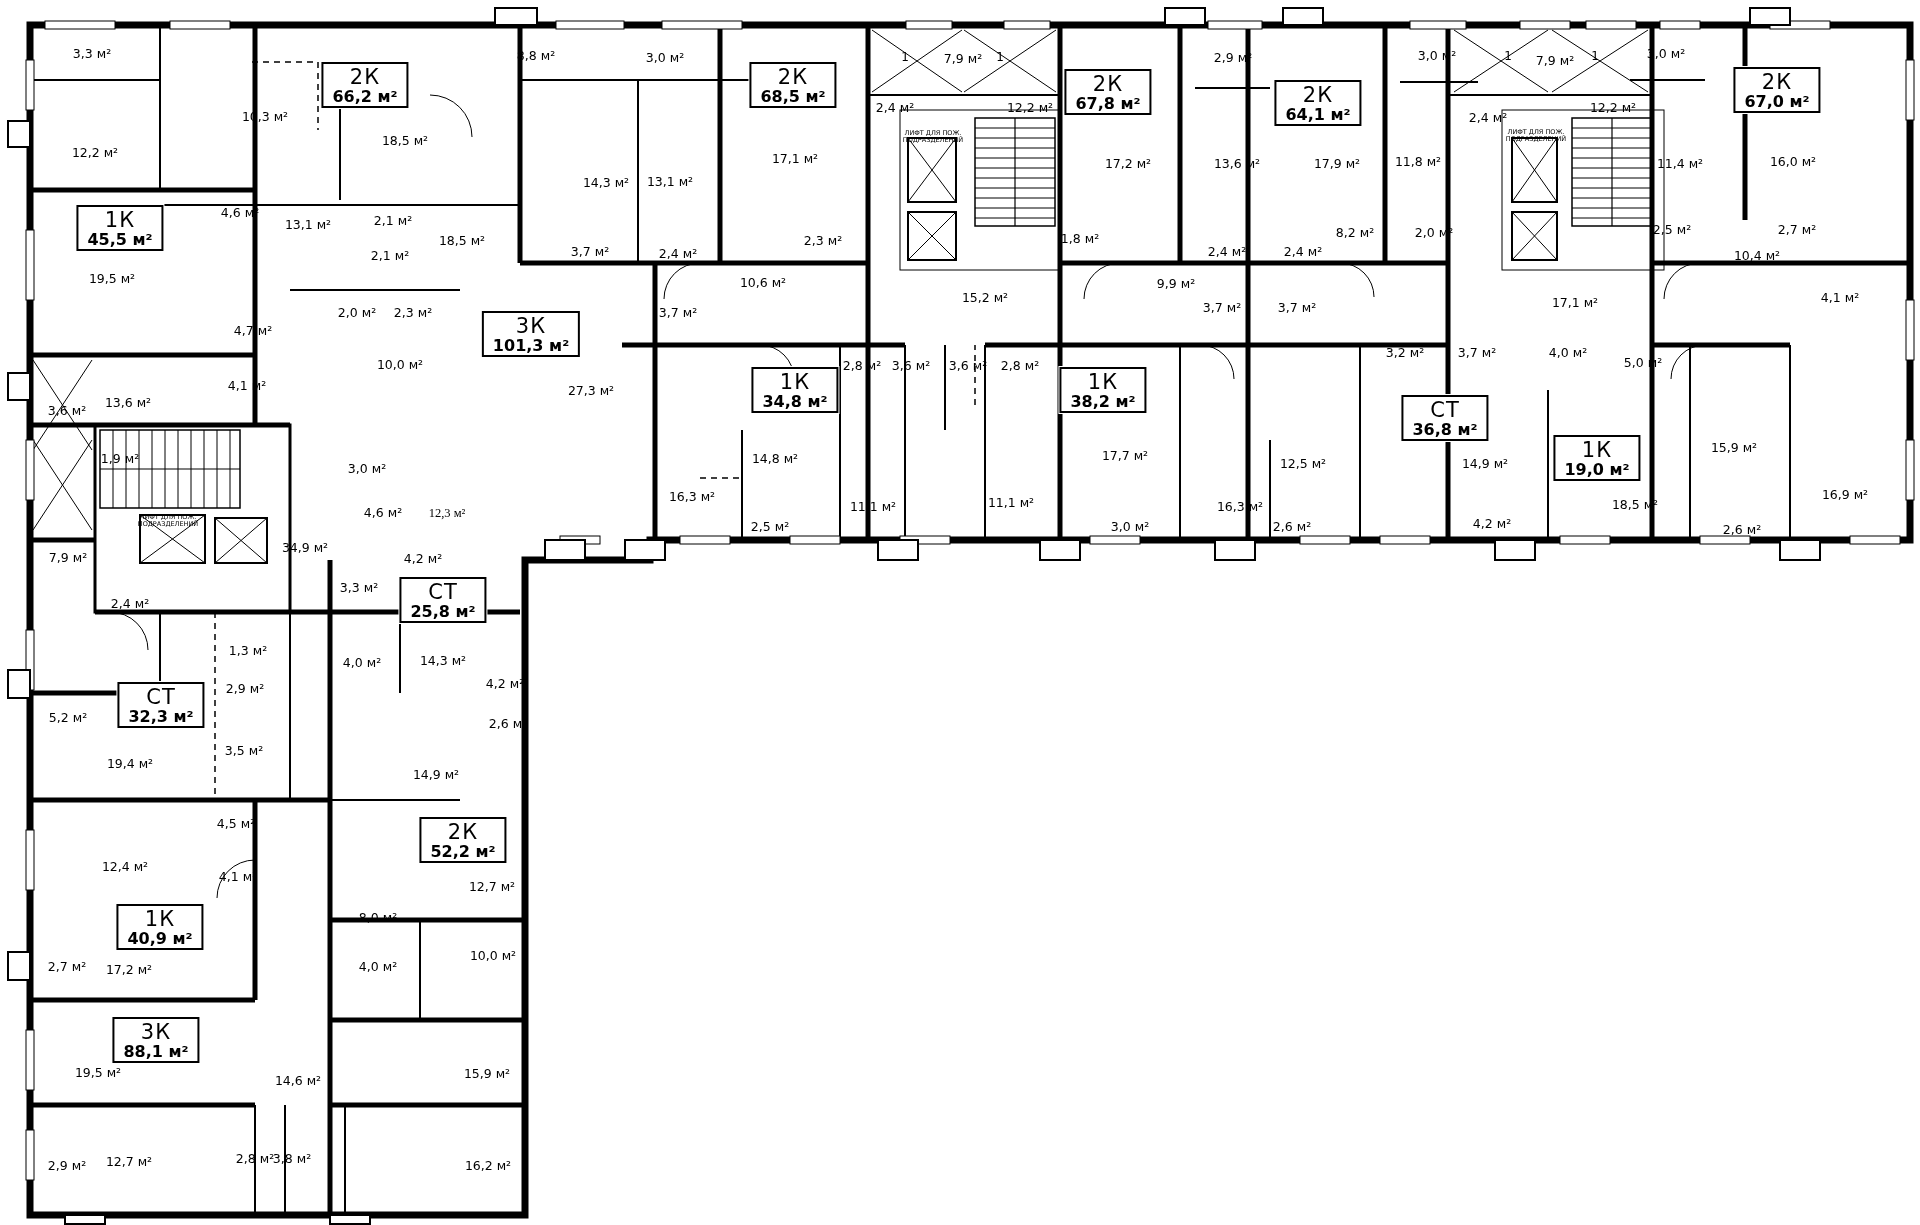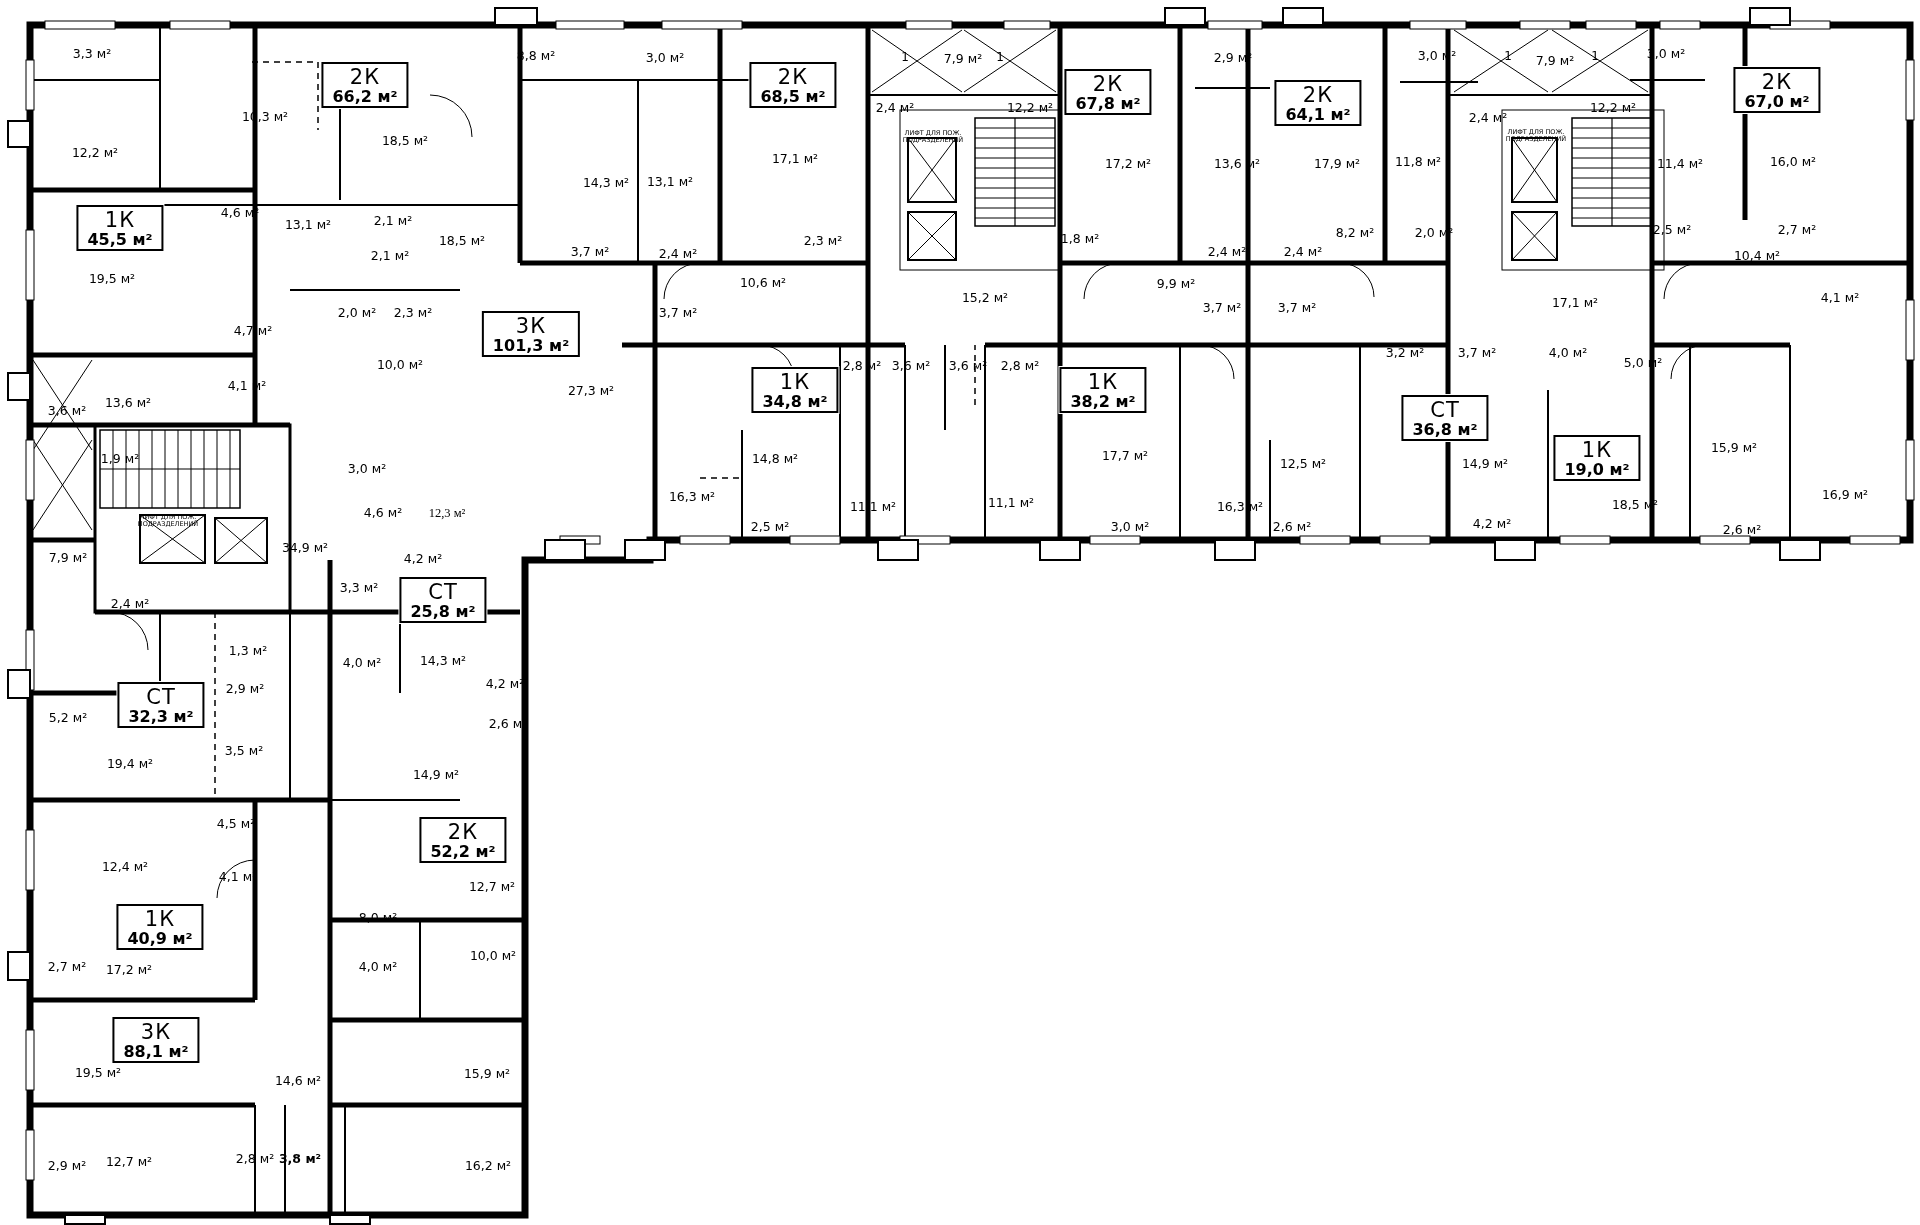--- a/index.html
+++ b/index.html
@@ -322,21 +322,21 @@
       <div class="room" style="left: 378px; top: 917px;">8,0 м²</div>
       <div class="room" style="left: 378px; top: 966px;">4,0 м²</div>
       <div class="room" style="left: 492px; top: 886px;">12,7 м²</div>
       <div class="room" style="left: 493px; top: 955px;">10,0 м²</div>
       <div class="room" style="left: 98px; top: 1072px;">19,5 м²</div>
       <div class="room" style="left: 298px; top: 1080px;">14,6 м²</div>
       <div class="room" style="left: 487px; top: 1073px;">15,9 м²</div>
       <div class="room" style="left: 67px; top: 1165px;">2,9 м²</div>
       <div class="room" style="left: 129px; top: 1161px;">12,7 м²</div>
       <div class="room" style="left: 255px; top: 1158px;">2,8 м²</div>
-      <div class="room" style="left: 300px; top: 1158px; font-weight: bold;">3,8 м²</div>
+      <div class="room" style="left: 292px; top: 1158px;">3,8 м²</div>
       <div class="room" style="left: 488px; top: 1165px;">16,2 м²</div>
       <div class="unit" style="left: 120px; top: 228px;">
         <span class="t">1К</span>
         <span class="a">45,5 м²</span>
       </div>
       <div class="unit" style="left: 365px; top: 85px;">
         <span class="t">2К</span>
         <span class="a">66,2 м²</span>
       </div>
       <div class="unit" style="left: 793px; top: 85px;">

